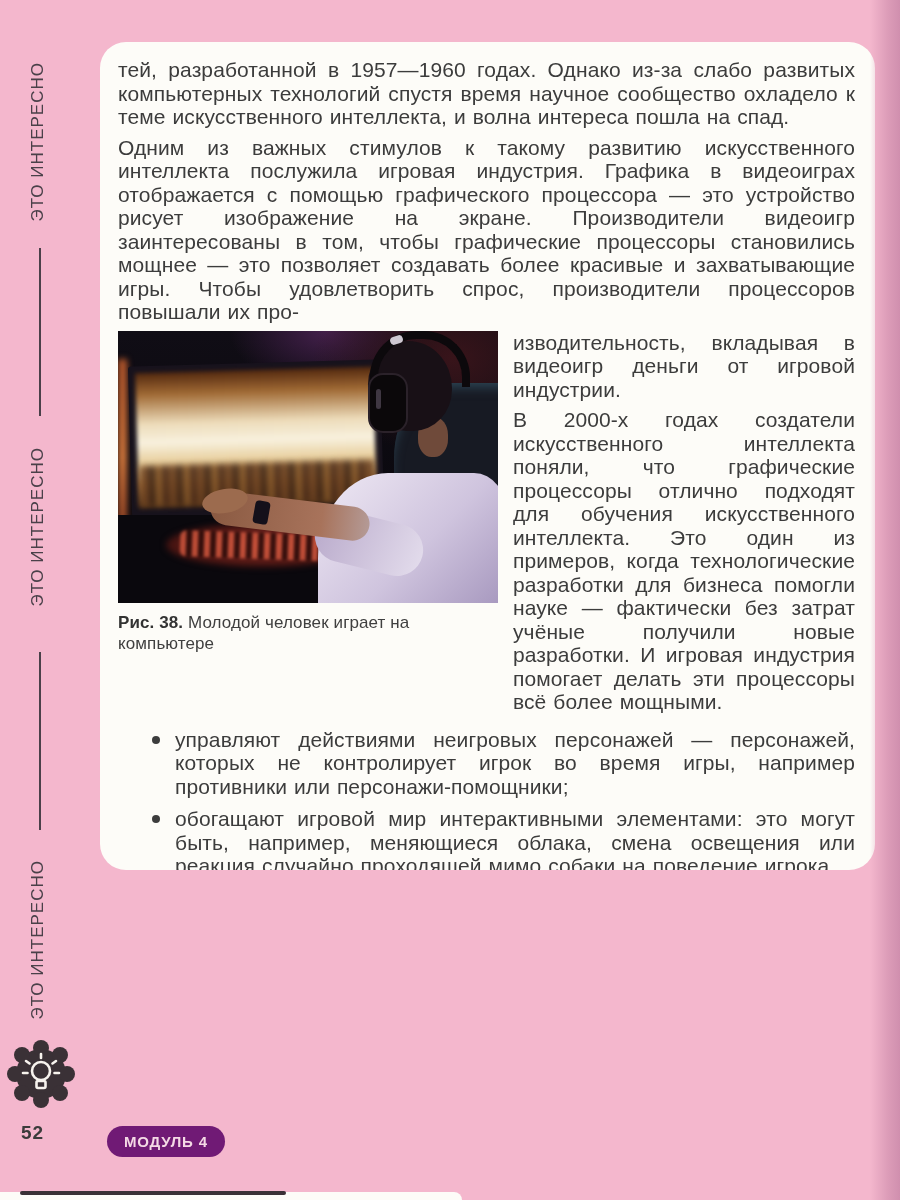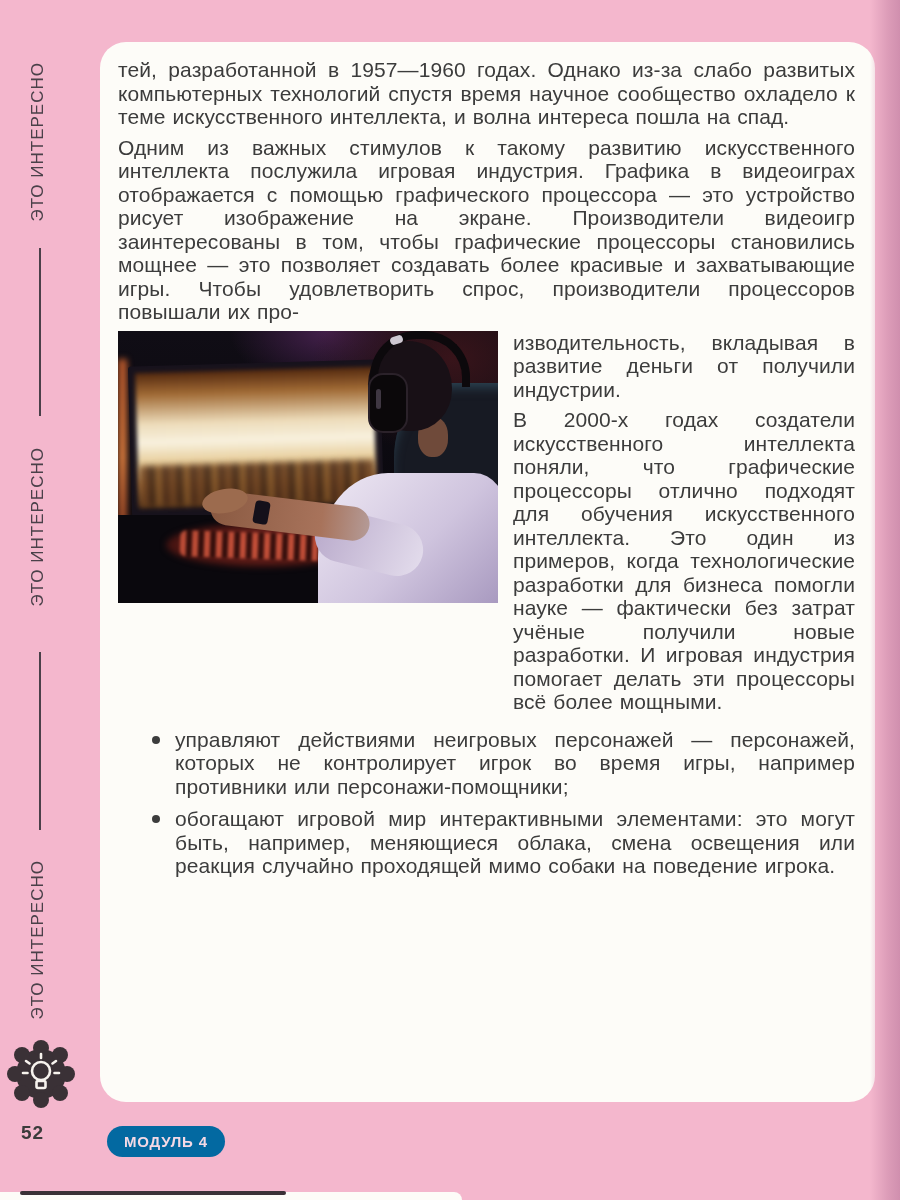--- a/index.html
+++ b/index.html
@@ -37,28 +37,28 @@
   .vline{position:absolute;left:39px;width:2px;background:#4a4049;}
   .vline1{top:248px;height:168px;}
   .vline2{top:652px;height:178px;}
   .bulb-badge{position:absolute;left:7px;top:1040px;width:68px;height:68px;}
   .page-num{
     position:absolute;left:21px;top:1122px;
     font-size:19px;font-weight:bold;color:#3b3b3b;letter-spacing:1px;
   }
   .module-pill{
     position:absolute;left:107px;top:1126px;
-    background:#0369a1;color:#f4d9e5;
+    background:#701a75;color:#f4d9e5;
     font-size:15px;font-weight:bold;letter-spacing:0.8px;
     padding:8px 17px;border-radius:17px;line-height:1;
   }
 
   
   .card{
-    position:absolute;left:100px;top:42px;width:775px;height:1060px;
+    position:absolute;left:100px;top:42px;width:775px;height:828px;
     background:#fdfcf8;border-radius:26px;
     box-sizing:border-box;padding:16px 20px 0 18px;
     overflow:hidden;
   }
   .card p{
     margin:0 0 7px 0;
     font-size:21px;line-height:23.5px;letter-spacing:0.1px;word-spacing:1px;
     color:#3c3c3c;text-align:justify;
   }
   .media-row{display:flex;gap:15px;margin:3px 0 7px 0;}
@@ -199,23 +199,26 @@
           <div class="ph-arm"></div>
           <div class="ph-watch"></div>
           <div class="ph-hand"></div>
           <div class="ph-neck"></div>
           <div class="ph-head"></div>
           <div class="ph-band"></div>
           <div class="ph-bandhl"></div>
           <div class="ph-cup"></div>
           <div class="ph-cuphl"></div>
         </div>
+        <figcaption class="fig-caption">
+          <b>Рис. 38.</b><span> Молодой человек играет на компьютере</span>
+        </figcaption>
       </figure>
       <div class="side-col">
-        <p>изводительность, вкладывая в развитие деньги от получили индустрии.</p>
+        <p>изводительность, вкладывая в видеоигр деньги от игровой индустрии.</p>
         <p>В 2000-х годах создатели искусственного интеллекта поняли, что графические процессоры отлично подходят для обучения искусственного интеллекта. Это один из примеров, когда технологические разработки для бизнеса помогли науке — фактически без затрат учёные получили новые разработки. И игровая индустрия помогает делать эти процессоры всё более мощными.</p>
       </div>
     </div>
 
     <ul class="ai-list">
       <li>управляют действиями неигровых персонажей — персонажей, которых не контролирует игрок во время игры, например противники или персонажи-помощники;</li>
       <li>обогащают игровой мир интерактивными элементами: это могут быть, например, меняющиеся облака, смена освещения или реакция случайно проходящей мимо собаки на поведение игрока.</li>
     </ul>
   </div>
 

